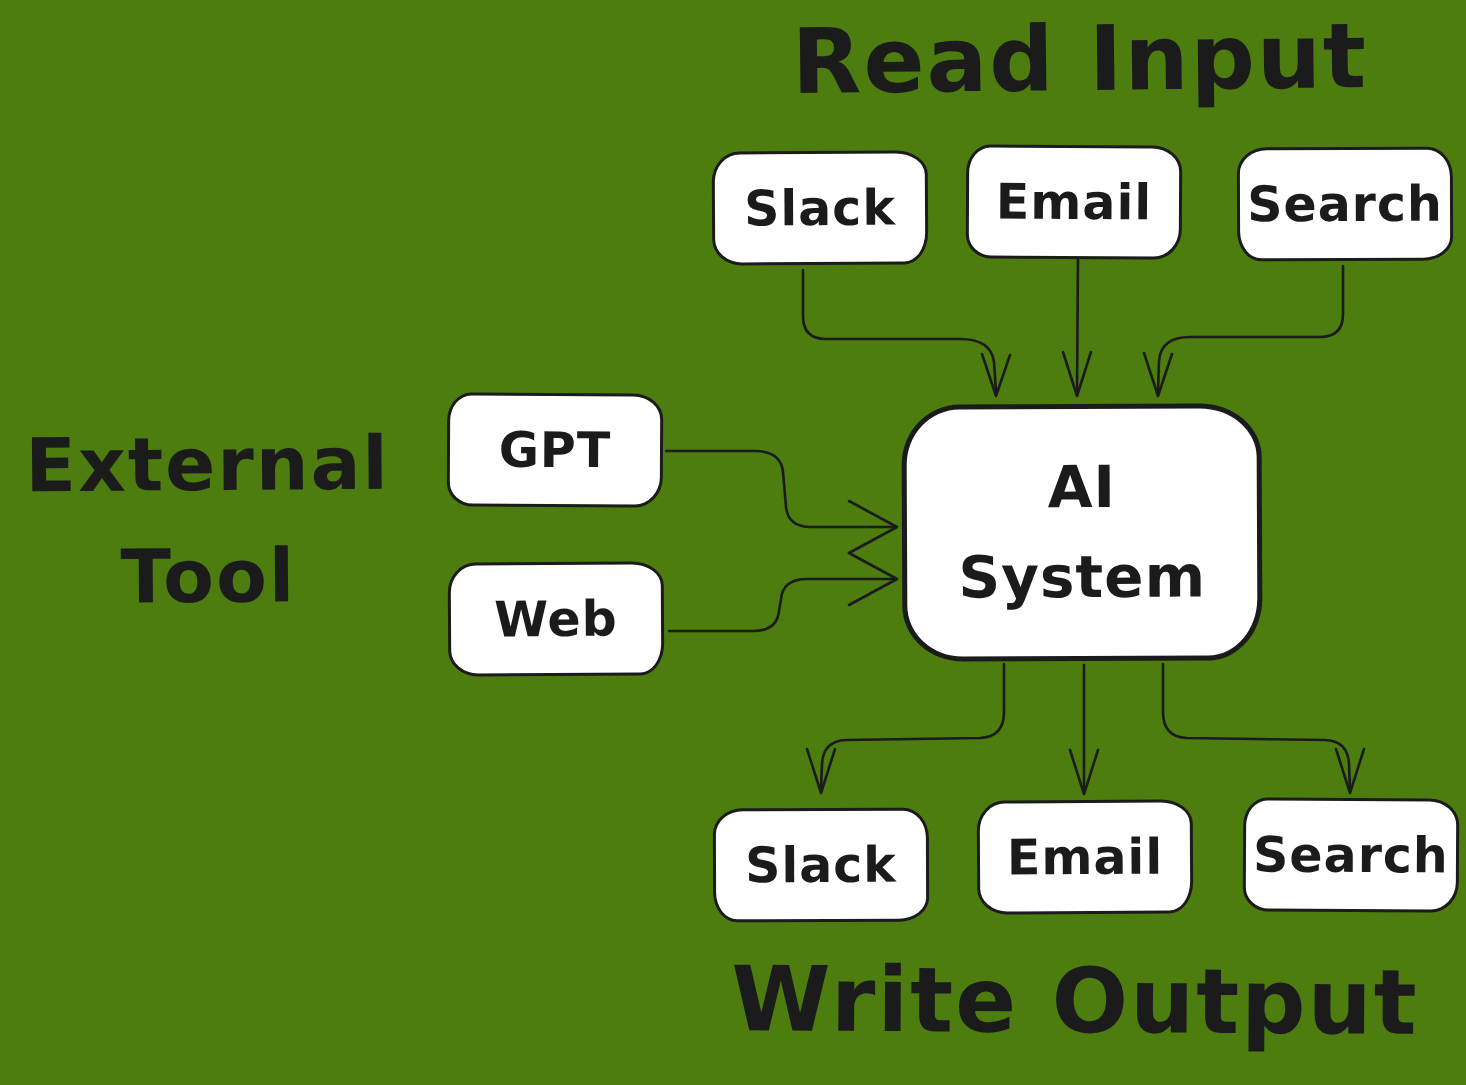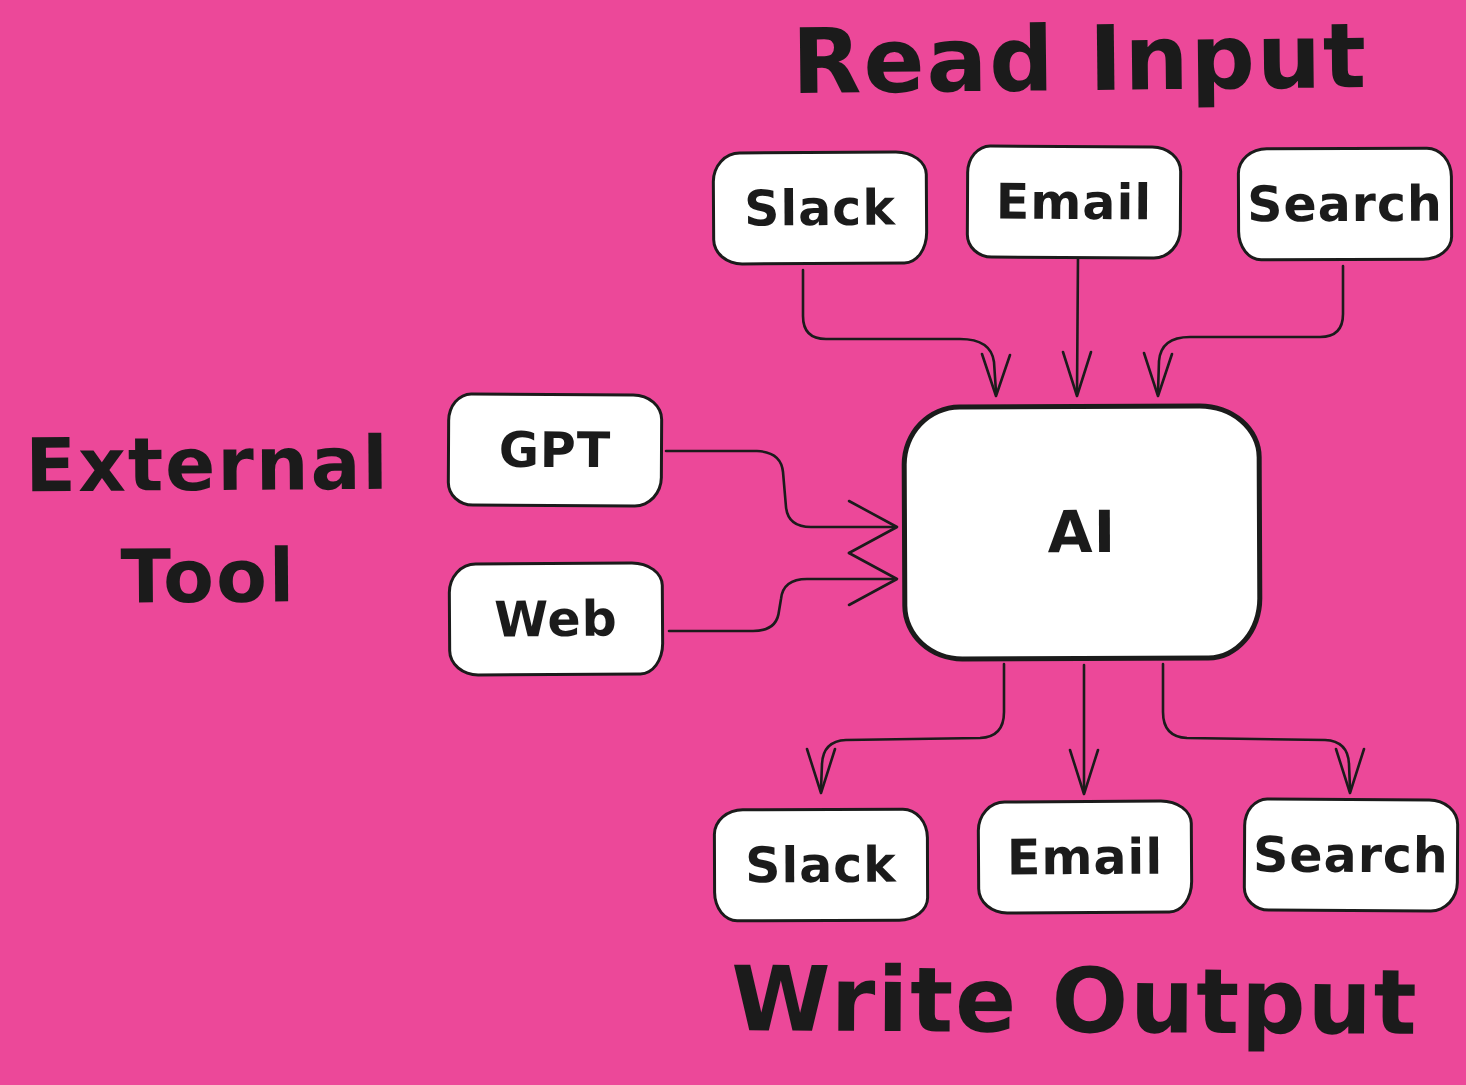--- a/index.html
+++ b/index.html
@@ -4,21 +4,21 @@
 <style>
   html, body {
     margin: 0;
     padding: 0;
     background: #ffffff;
   }
   #stage {
     position: relative;
     width: 1466px;
     height: 1085px;
-    background: #ec4899;
+    background: #4d7c0f;
     font-family: "DejaVu Sans", sans-serif;
     color: #1b1b1b;
     overflow: hidden;
   }
   #edges {
     position: absolute;
     left: 0; top: 0;
     width: 1466px; height: 1085px;
   }
   #edges path, #edges polyline {
@@ -148,20 +148,21 @@
 
   <div class="node small rB" style="left:447px; top:393px;">
     <span>GPT</span>
   </div>
   <div class="node small rA" style="left:448px; top:562px;">
     <span>Web</span>
   </div>
 
   <div class="node" id="ai-box">
     <div>AI</div>
+    <div>System</div>
   </div>
 
   <div class="node small rC" style="left:713px; top:808px;">
     <span>Slack</span>
   </div>
   <div class="node small rA" style="left:977px; top:800px;">
     <span>Email</span>
   </div>
   <div class="node small rB" style="left:1243px; top:798px;">
     <span>Search</span>

